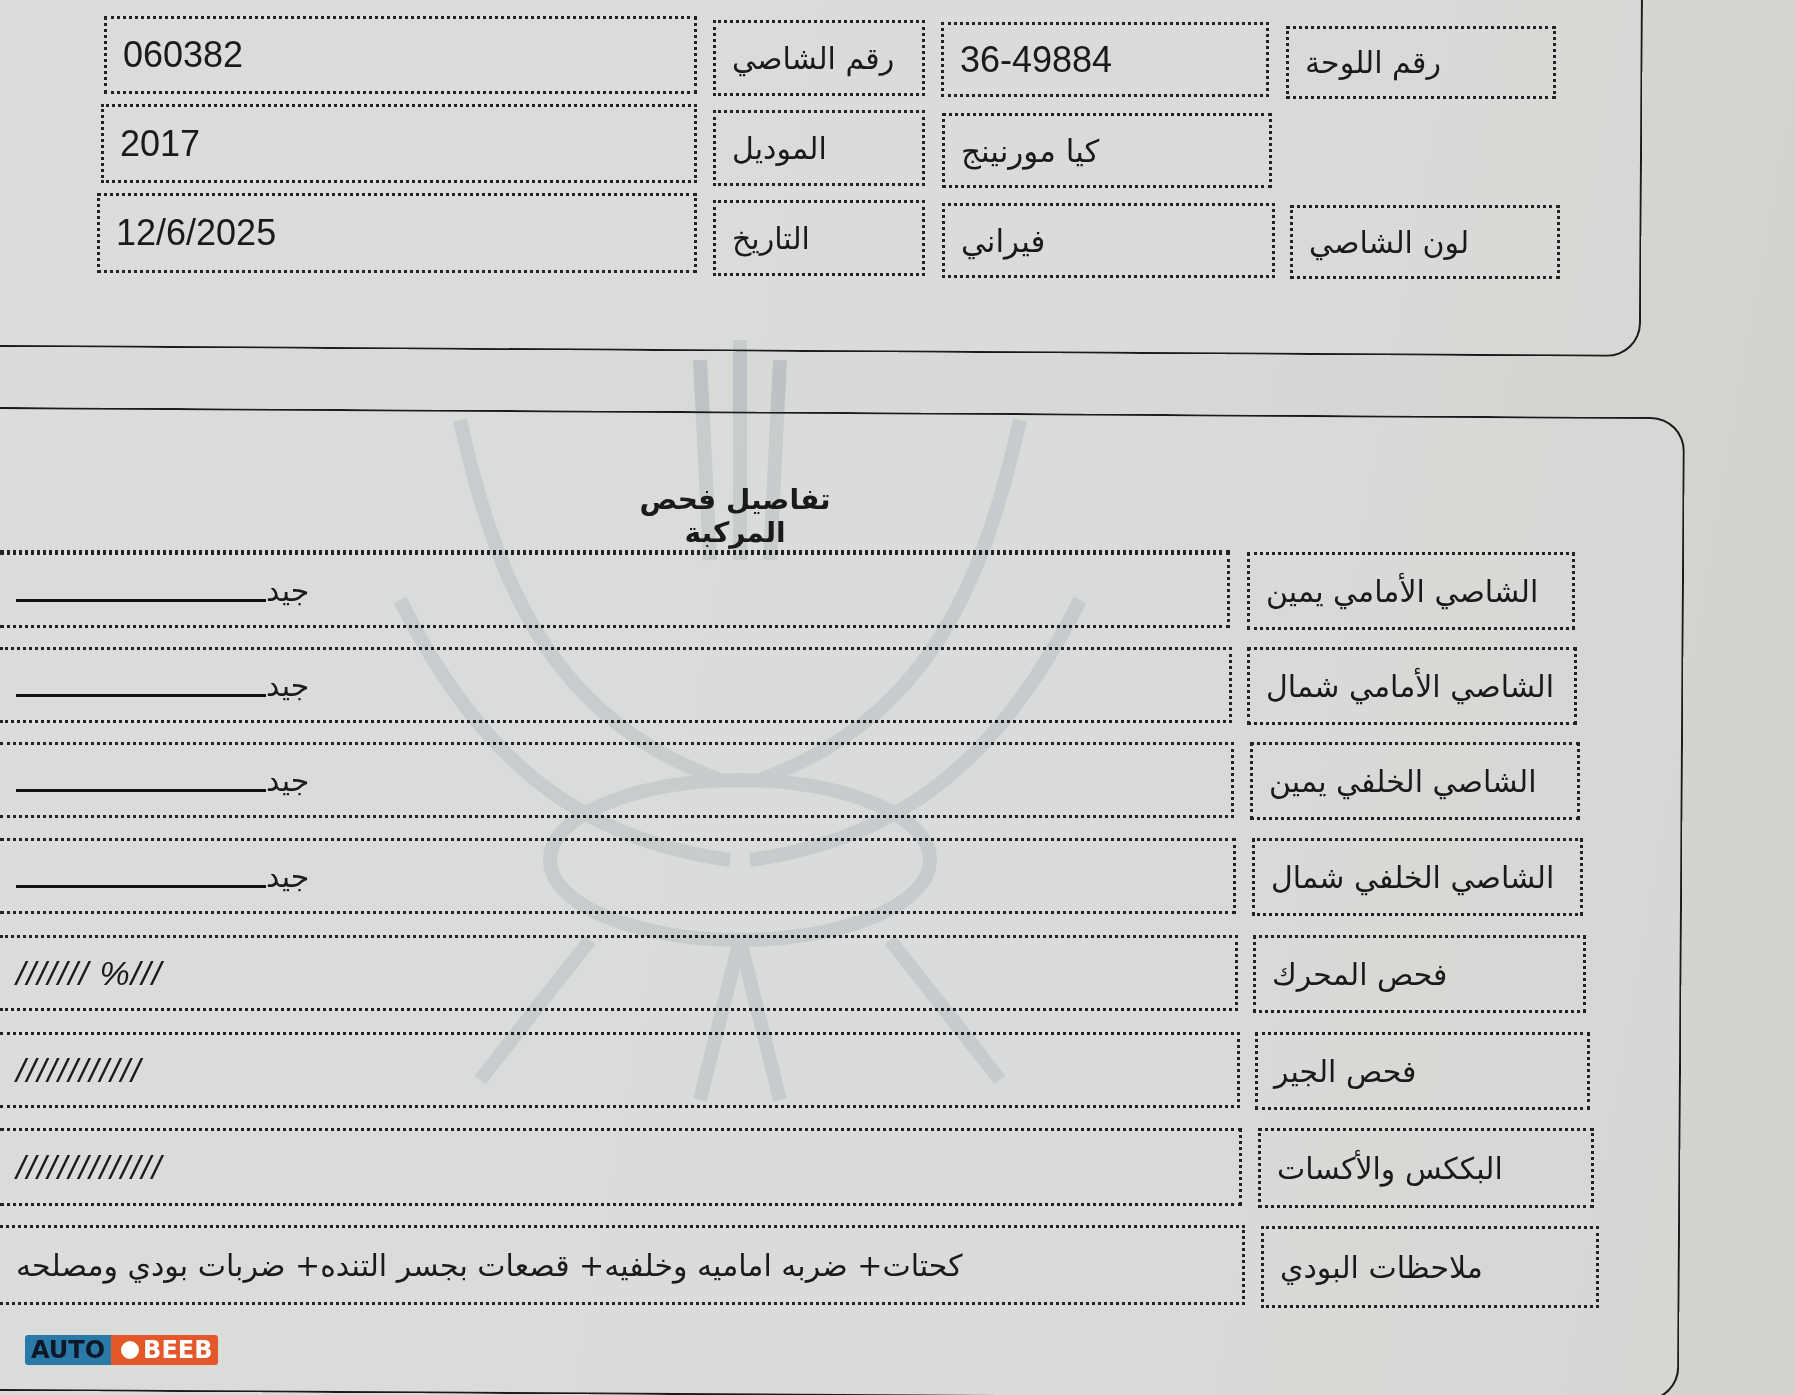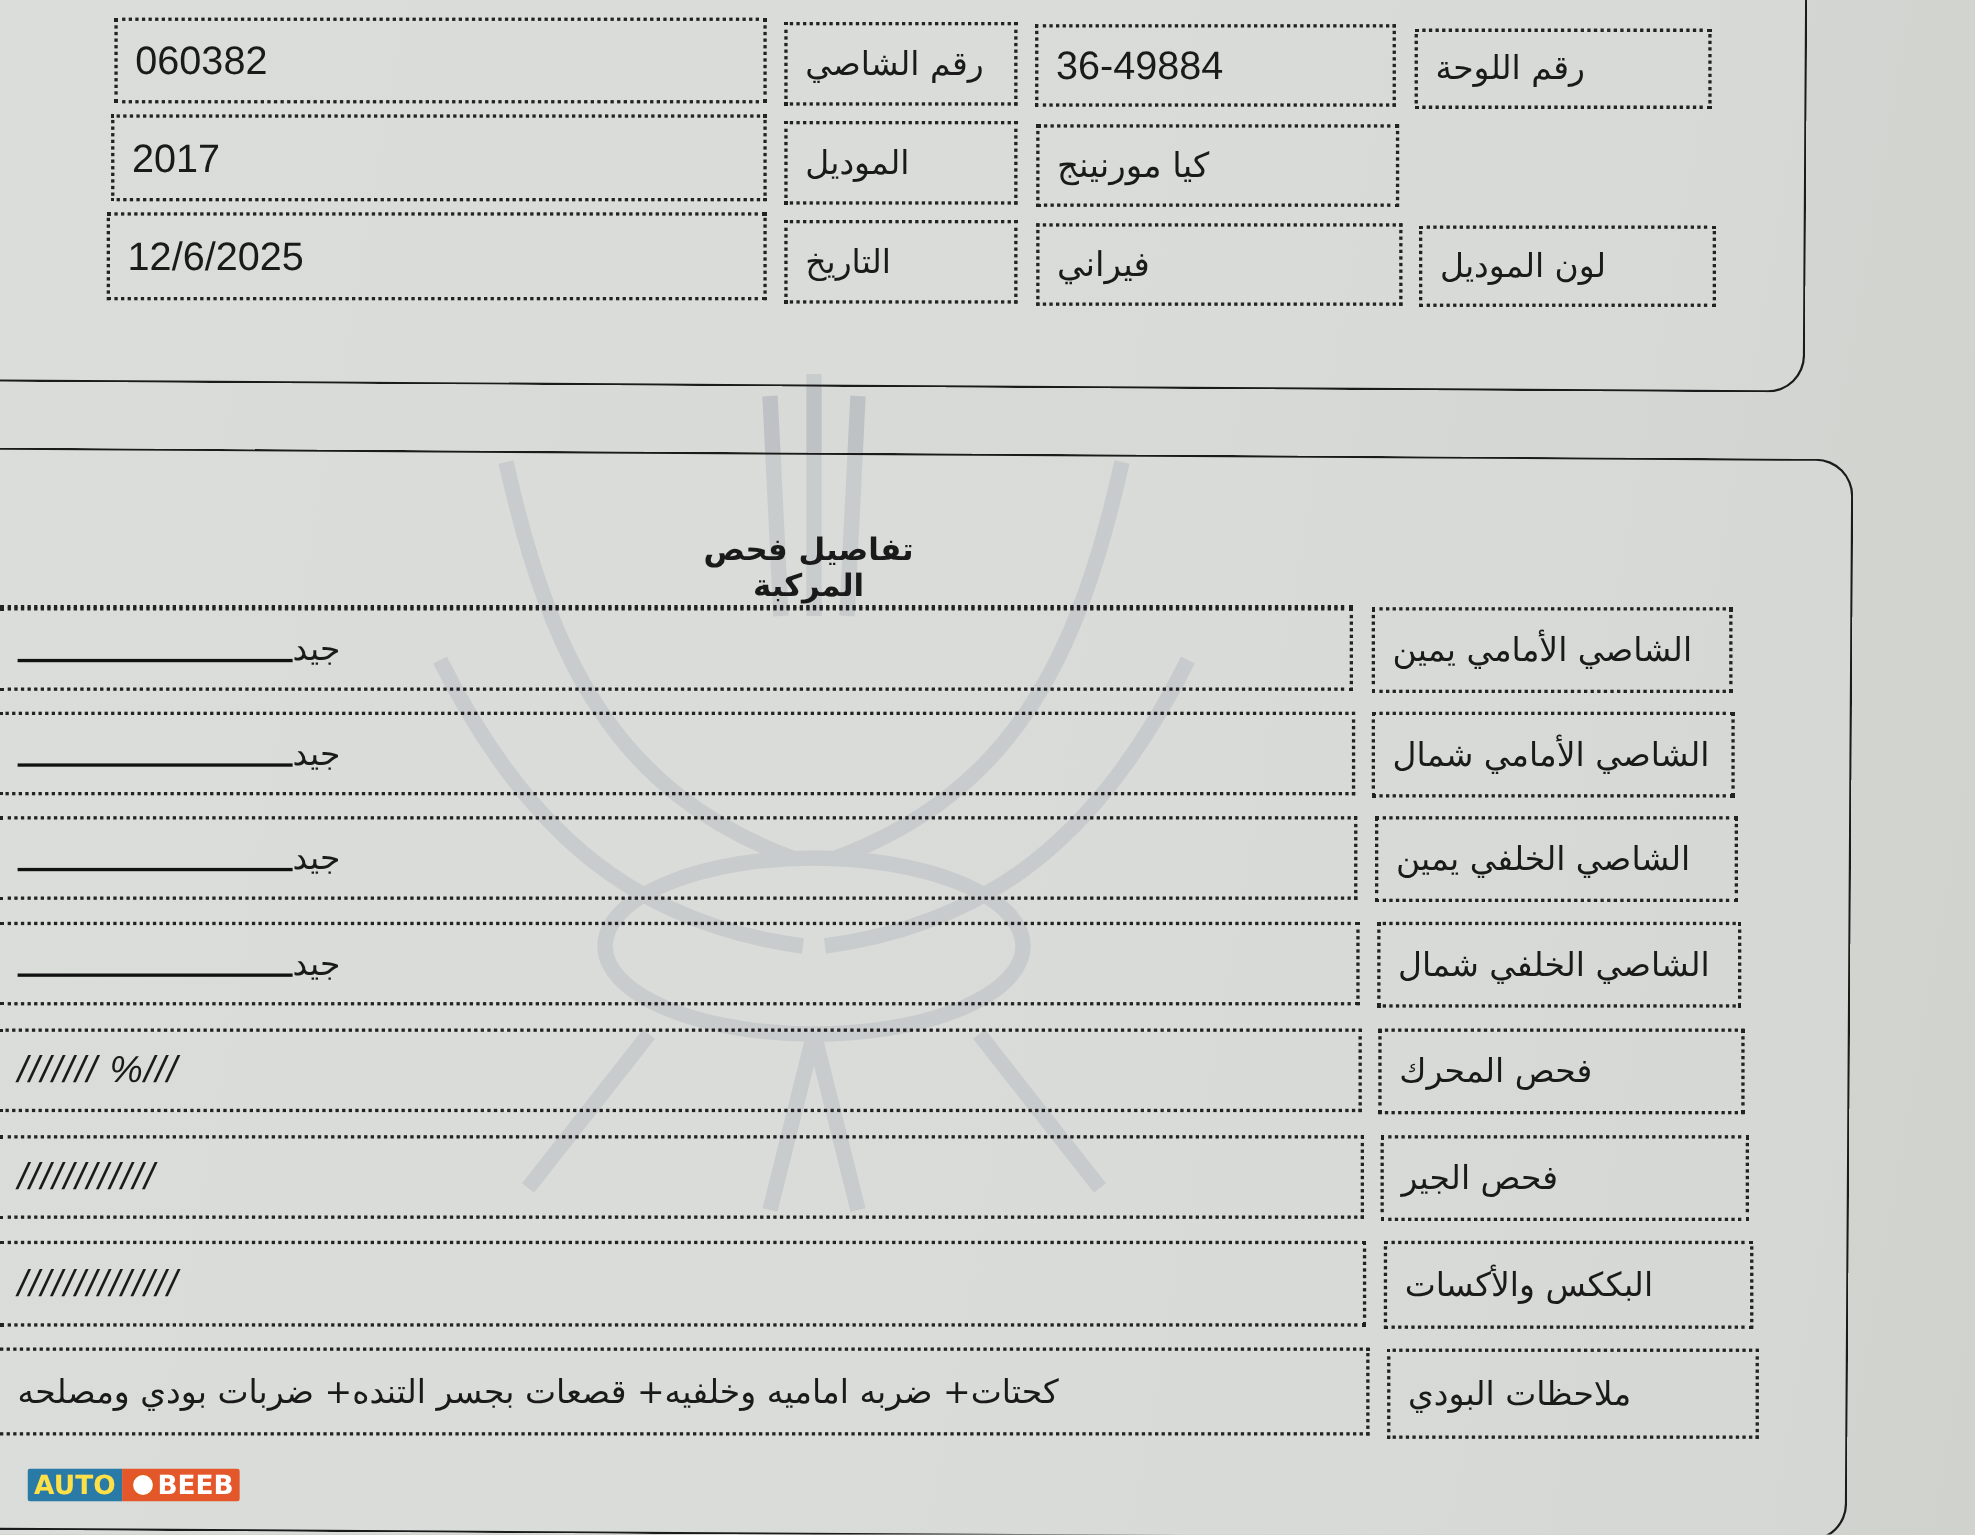--- a/index.html
+++ b/index.html
@@ -44,21 +44,21 @@
     position:absolute; left:0; border-top:3px dotted #222;
   }
   .watermark {
     position:absolute; left:340px; top:300px; width:800px; height:820px;
     opacity:0.22; pointer-events:none;
   }
   .logo {
     position:absolute; left:25px; top:1335px; height:30px; display:flex;
     border-radius:3px; overflow:hidden; font-family:"DejaVu Sans", sans-serif; font-weight:bold; font-size:24px;
   }
-  .logo .auto { background:#2a7aa8; color:#fde047; padding:0 6px; display:flex; align-items:center; }
+  .logo .auto { background:#2a7aa8; color:#0f172a; padding:0 6px; display:flex; align-items:center; }
   .logo .wheel { width:22px; height:22px; border-radius:50%; background:#fff; border:2px solid #e05a20; box-sizing:border-box; margin:0 2px; display:inline-block; }
   .logo .beeb { background:#e4572a; color:#fff; padding:0 6px; display:flex; align-items:center; }
 </style>
 </head>
 <body>
 
 <div class="paper">
 
   <svg class="watermark" viewBox="0 0 800 820">
     <g fill="none" stroke="#6a6f8a" stroke-width="14">
@@ -96,21 +96,21 @@
       <span style="font-family:'DejaVu Sans',sans-serif;font-size:31px;">كيا مورنينج</span>
     </div>
   <div class="cell label" style="left:713px;top:110px;width:212px;height:76px;">
       <span>الموديل</span>
     </div>
   <div class="cell value" style="left:101px;top:104px;width:596px;height:79px;">
       <span>2017</span>
     </div>
 
   <div class="cell label" style="left:1290px;top:205px;width:270px;height:74px;">
-      <span>لون الموديل</span>
+      <span>لون الشاصي</span>
     </div>
   <div class="cell value" style="left:942px;top:203px;width:333px;height:75px;">
       <span style="font-family:'DejaVu Sans',sans-serif;font-size:31px;">فيراني</span>
     </div>
   <div class="cell label" style="left:713px;top:200px;width:212px;height:76px;">
       <span>التاريخ</span>
     </div>
   <div class="cell value" style="left:97px;top:193px;width:600px;height:80px;">
       <span>12/6/2025</span>
     </div>

